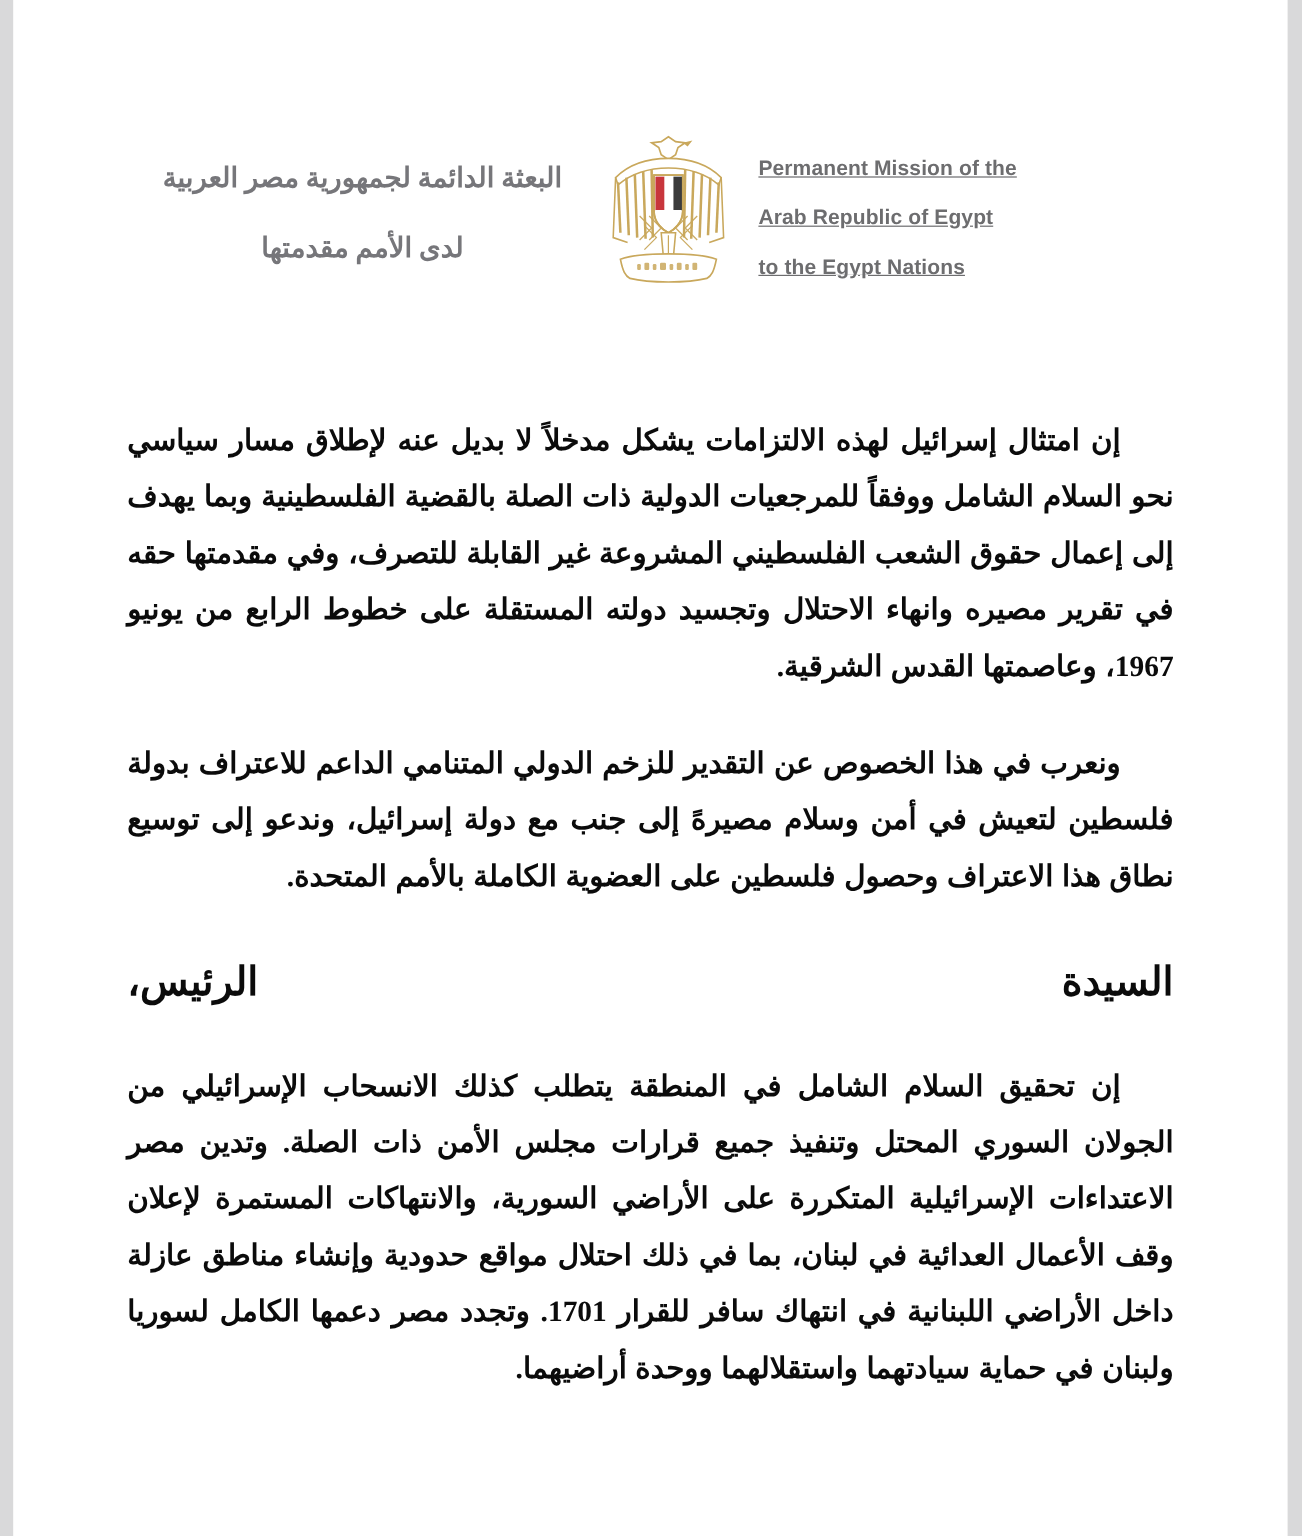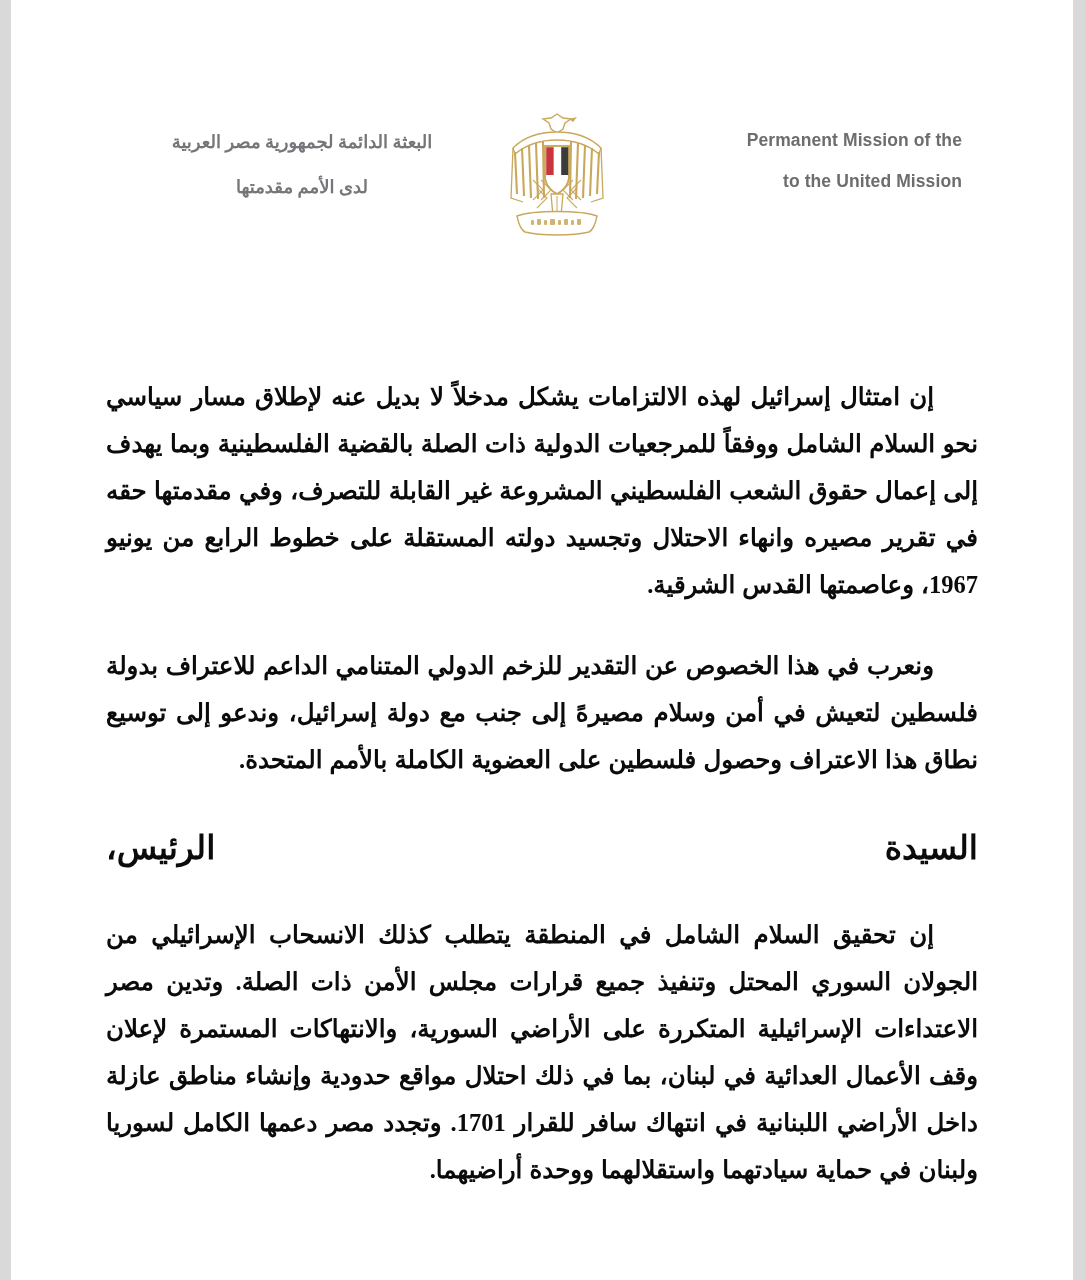--- a/index.html
+++ b/index.html
@@ -35,57 +35,58 @@
     width: 1062px;
     height: 160px;
     display: flex;
     flex-direction: row;
     align-items: flex-start;
     justify-content: center;
   }
 
   .lh-en {
     width: 330px;
-    text-align: right;
+    text-align: left;
     direction: ltr;
     font-family: "Liberation Sans", "DejaVu Sans", sans-serif;
     font-weight: bold;
     font-size: 17.5px;
     color: #6d6d6f;
     letter-spacing: .1px;
     padding-top: 12px;
+    text-decoration: underline;
   }
   .lh-en div { line-height: 2.35; white-space: nowrap; }
 
   .lh-emblem {
     width: 150px;
     display: flex;
     align-items: flex-start;
     justify-content: center;
     padding-top: 2px;
   }
 
   .lh-ar {
     width: 360px;
     text-align: center;
     direction: rtl;
     font-family: "Liberation Serif", "DejaVu Serif", serif;
     font-weight: bold;
-    font-size: 18px;
+    font-size: 23px;
     color: #76767a;
     padding-top: 12px;
   }
   .lh-ar div { line-height: 2.5; white-space: nowrap; }
 
   
   .doc-body {
     position: absolute;
     right: 95px;
     left: 95px;
-    top: 373px;
+    top: 344px;
     direction: rtl;
     text-align: justify;
     text-align-last: justify;
   }
 
   p.para {
     margin: 0 0 34px 0;
     font-family: "Liberation Serif", "DejaVu Serif", serif;
     font-weight: bold;
     font-size: 24.5px;
@@ -112,21 +113,22 @@
 </style>
 </head>
 <body>
 
 <div class="page">
 
   <div class="letterhead">
 
     <div class="lh-en">
       <div>Permanent Mission of the</div>
-      <div>to the United Mission</div>
+      <div>Arab Republic of Egypt</div>
+      <div>to the Egypt Nations</div>
     </div>
 
     <div class="lh-emblem">
       <svg width="108" height="132" viewBox="0 0 108 132">
 
         <path d="M54 4 L60 8 L68 9 L62 13 L60 19 L54 23 L48 19 L46 13 L40 9 L48 8 Z" fill="#ffffff" stroke="#c9a85c" stroke-width="1.4"></path>
         <path d="M66 9 L74 7 L70 12 Z" fill="#c9a85c"></path>
 
         <path d="M54 22 C34 22 20 28 10 38 L12 44 C24 34 40 30 54 30 C68 30 84 34 96 44 L98 38 C88 28 74 22 54 22 Z" fill="#ffffff" stroke="#c9a85c" stroke-width="1.3"></path>
 

